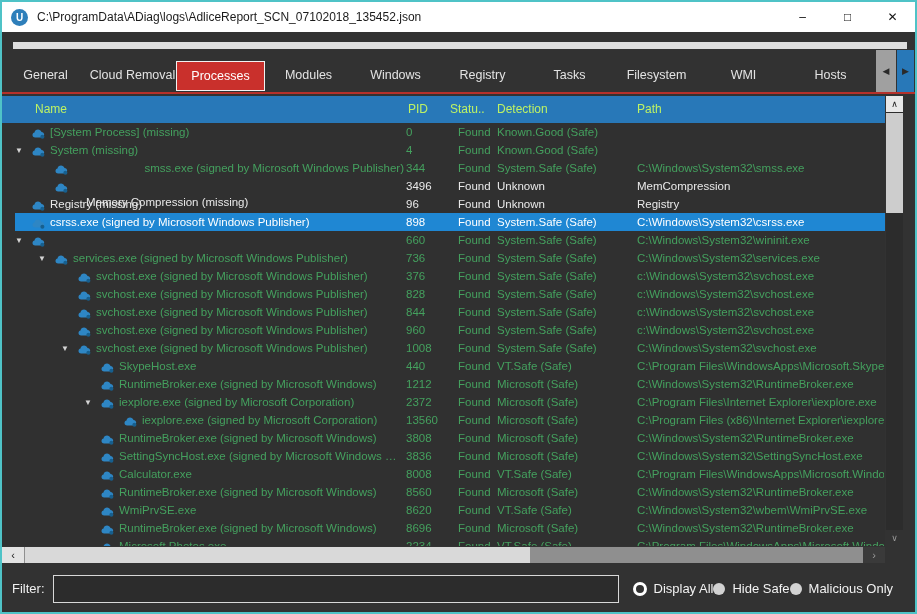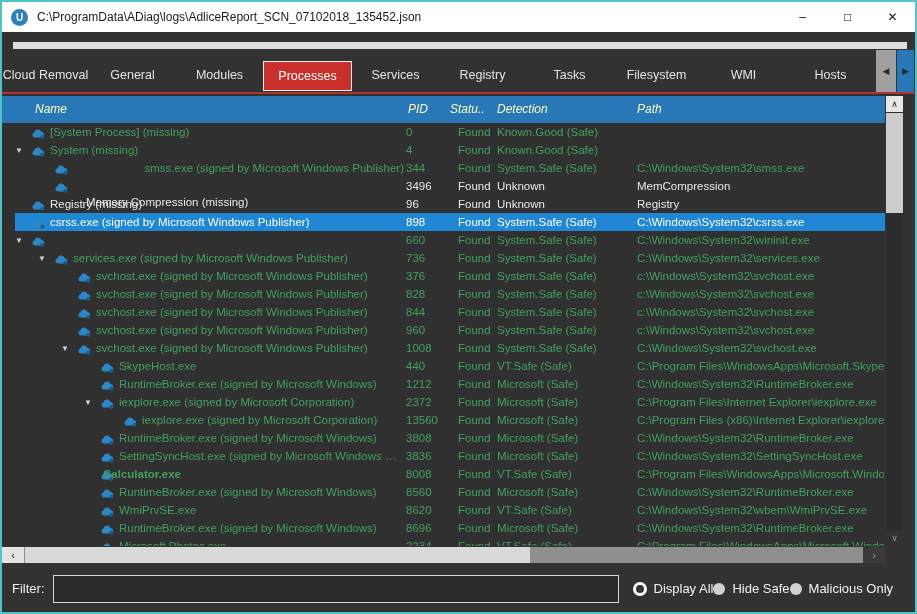--- a/index.html
+++ b/index.html
@@ -18,21 +18,21 @@
   
   .tabbar{position:absolute;top:57px;left:0;width:872px;height:33px;display:flex;align-items:center;}
   .tab{flex:1;text-align:center;font-size:12.5px;color:#e3e3e3;padding:7px 0;cursor:pointer;}
   .tab.active{background:#c9302c;border:1px solid #f2f2f2;color:#fff;}
   .redline{position:absolute;top:90px;left:0;right:0;height:2px;background:#b5312b;}
   .tabscroll{position:absolute;top:48px;width:20px;height:42px;display:flex;align-items:center;
              justify-content:center;font-size:9px;color:#2a2a2a;cursor:pointer;}
   .tabscroll.left{left:874px;background:#a0a0a0;}
   .tabscroll.right{left:895px;width:17px;background:#2878b8;}
   
-  .thead{position:absolute;top:94px;left:0;width:883px;height:27px;background:#2878b8;color:#fef9c3;font-style:italic;}
+  .thead{position:absolute;top:94px;left:0;width:883px;height:27px;background:#2878b8;color:#bef264;}
   .thead .col{position:absolute;top:6px;font-size:12px;}
   .c0{left:33px}.c1{left:406px}.c2{left:448px}.c3{left:495px}.c4{left:635px}
   
   .rows{position:absolute;top:121px;left:0;width:883px;height:423px;background:#303030;overflow:hidden;}
   .row{position:relative;height:18px;line-height:18px;font-size:11.5px;white-space:nowrap;}
   .row span{position:absolute;top:0;height:18px;}
   .row .ex{font-size:8px;color:#d4d4d4;top:1px;}
   .row .ic{top:3px;}
   .row .nm{overflow:hidden;text-overflow:ellipsis;}
   .row .pid{left:404px}.row .st{left:456px}.row .det{left:495px}
@@ -74,25 +74,25 @@
       <span class="winbtn">–</span>
       <span class="winbtn">□</span>
       <span class="winbtn">✕</span>
     </div>
   </div>
 
   <div class="progress"></div>
 
   <div class="tabbar">
       <div class="tabs" id="tabs" style="display:flex;width:100%;">
+        <div class="tab">General</div>
         <div class="tab">Cloud Removal</div>
-        <div class="tab">General</div>
+        <div class="tab active">Processes</div>
         <div class="tab">Modules</div>
-        <div class="tab active">Processes</div>
-        <div class="tab">Services</div>
+        <div class="tab">Windows</div>
         <div class="tab">Registry</div>
         <div class="tab">Tasks</div>
         <div class="tab">Filesystem</div>
         <div class="tab">WMI</div>
         <div class="tab">Hosts</div>
       </div>
     </div>
   <div class="tabscroll left">◀</div>
   <div class="tabscroll right">▶</div>
   <div class="redline"></div>
@@ -317,21 +317,21 @@
         <span class="pid">3836</span>
         <span class="st">Found</span>
         <span class="det">Microsoft (Safe)</span>
         <span class="pth">C:\Windows\System32\SettingSyncHost.exe</span>
       </div>
       <div class="row safe">
         <span class="ic" style="left: 99px;"><svg width="13" height="11" viewBox="0 0 13 11">
             <path d="M3.2,9.5 C1.4,9.5 0.5,8.2 0.5,7 C0.5,5.8 1.4,4.8 2.5,4.6 C2.7,2.8 4.2,1.5 6,1.5 C7.6,1.5 9,2.5 9.5,4 C11,4 12.2,5.2 12.2,6.7 C12.2,8.2 11,9.5 9.5,9.5 Z" fill="#2e86c4"></path>
             <circle cx="10.4" cy="8.8" r="2" fill="#175f8e"></circle>
           </svg></span>
-        <span class="nm" style="left: 101px; width: 285px; font-weight: bold;">Calculator.exe</span>
+        <span class="nm" style="left: 117px; width: 285px;">Calculator.exe</span>
         <span class="pid">8008</span>
         <span class="st">Found</span>
         <span class="det">VT.Safe (Safe)</span>
         <span class="pth">C:\Program Files\WindowsApps\Microsoft.Windows</span>
       </div>
       <div class="row safe">
         <span class="ic" style="left: 99px;"><svg width="13" height="11" viewBox="0 0 13 11">
             <path d="M3.2,9.5 C1.4,9.5 0.5,8.2 0.5,7 C0.5,5.8 1.4,4.8 2.5,4.6 C2.7,2.8 4.2,1.5 6,1.5 C7.6,1.5 9,2.5 9.5,4 C11,4 12.2,5.2 12.2,6.7 C12.2,8.2 11,9.5 9.5,9.5 Z" fill="#2e86c4"></path>
             <circle cx="10.4" cy="8.8" r="2" fill="#175f8e"></circle>
           </svg></span>

